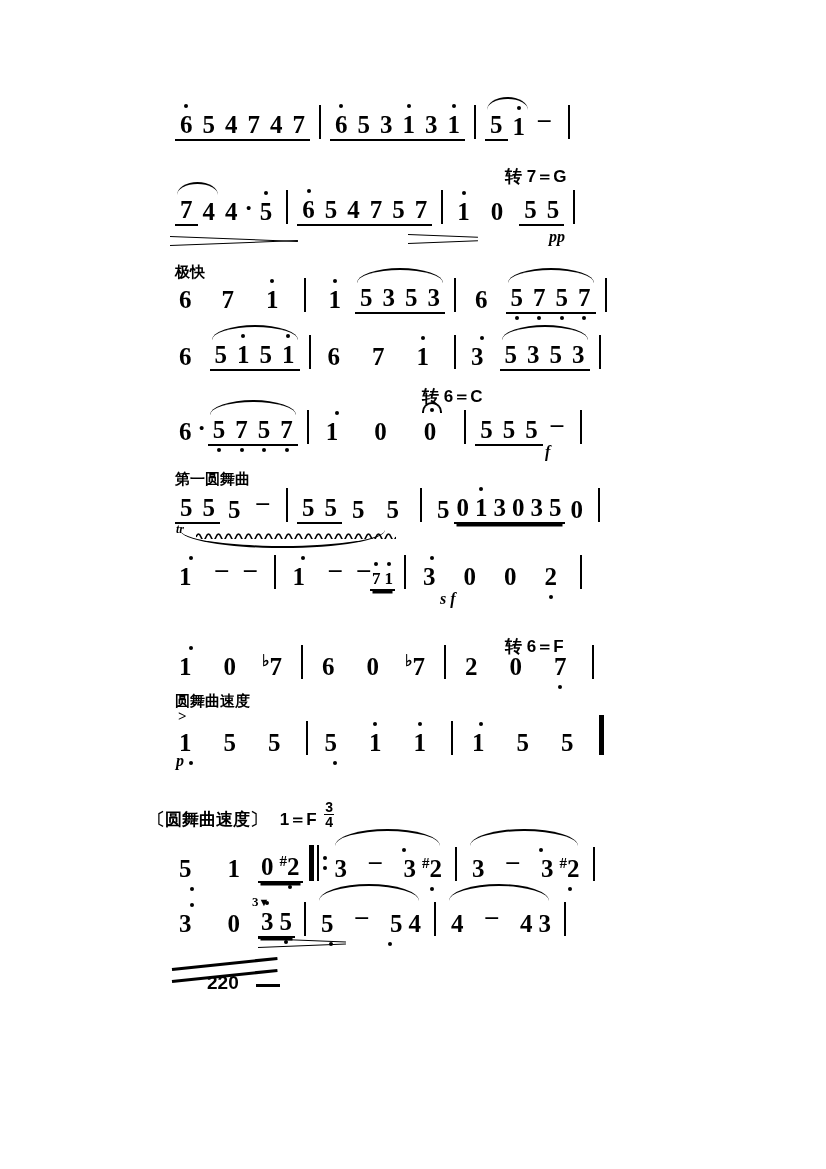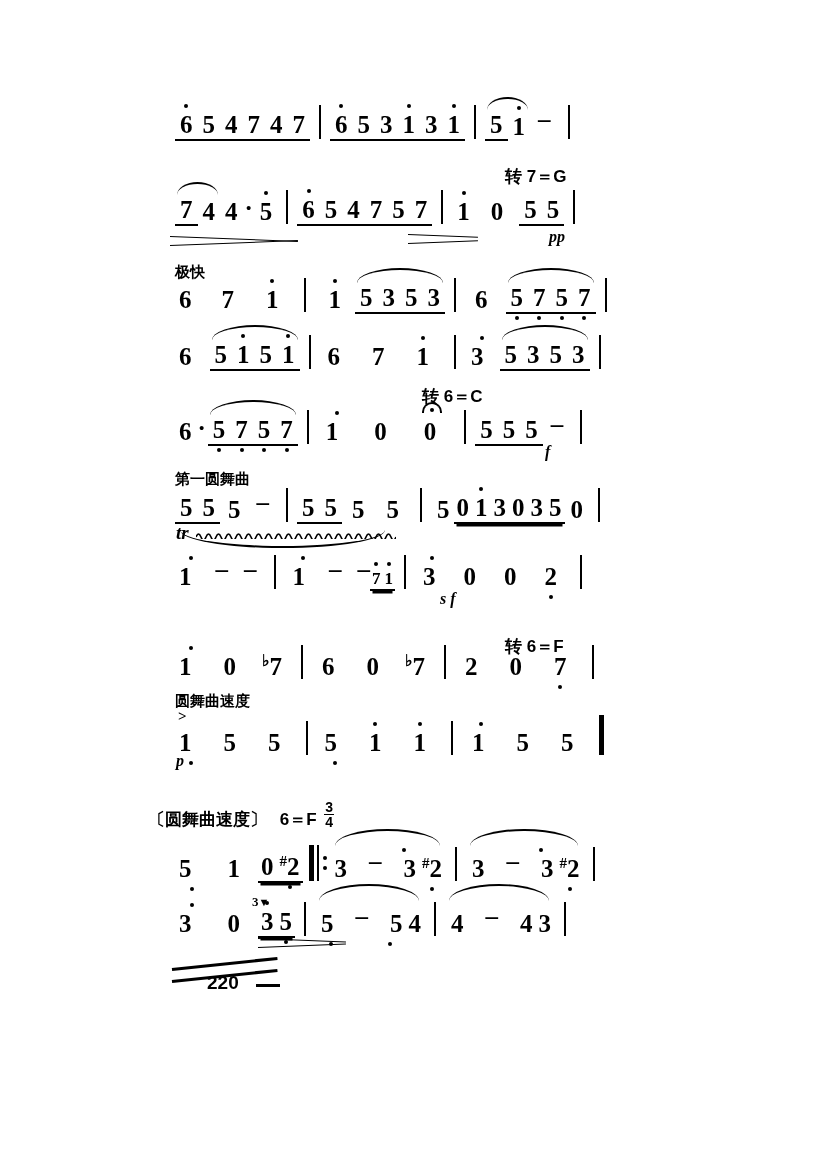--- a/index.html
+++ b/index.html
@@ -144,21 +144,21 @@
   }
   .hair::before { top: 0; transform-origin: left center; }
   .hair::after  { bottom: 0; transform-origin: left center; }
   .hair.dim::before { transform: rotate(2.2deg); }
   .hair.dim::after  { transform: rotate(-2.2deg); }
   .tr {
     position: absolute;
     font-family: "Liberation Serif", serif;
     font-style: italic;
     font-weight: bold;
-    font-size: 19px;
+    font-size: 12px;
   }
   .wavy {
     position: absolute;
     height: 12px;
     overflow: hidden;
   }
   .pagenum {
     position: absolute;
     font-family: "Liberation Sans", sans-serif;
     font-weight: bold;
@@ -452,21 +452,21 @@
     <span class="bar"></span>
     <span class="n up" style="padding:0 16px 0 10px;">1</span>
     <span class="n" style="padding:0 16px;">5</span>
     <span class="n" style="padding:0 16px;">5</span>
     <span class="bar tall thick"></span>
   </div>
   <div class="dyn" style="left:176px; top:752px;">p</div>
 
   <div class="title-line" style="left:148px; top:800px;">
     <span>〔圆舞曲速度〕</span>
-    <span style="margin-left:8px;">6＝F</span>
+    <span style="margin-left:8px;">1＝F</span>
     <span class="frac">
       <span class="num">3</span>
       <span class="den">4</span>
     </span>
   </div>
 
   <div class="sys" style="left:175px; top:845px;">
     <span class="n dn" style="padding:0 18px 0 4px;">5</span>
     <span class="n" style="padding:0 18px;">1</span>
     <span class="grp u2">

